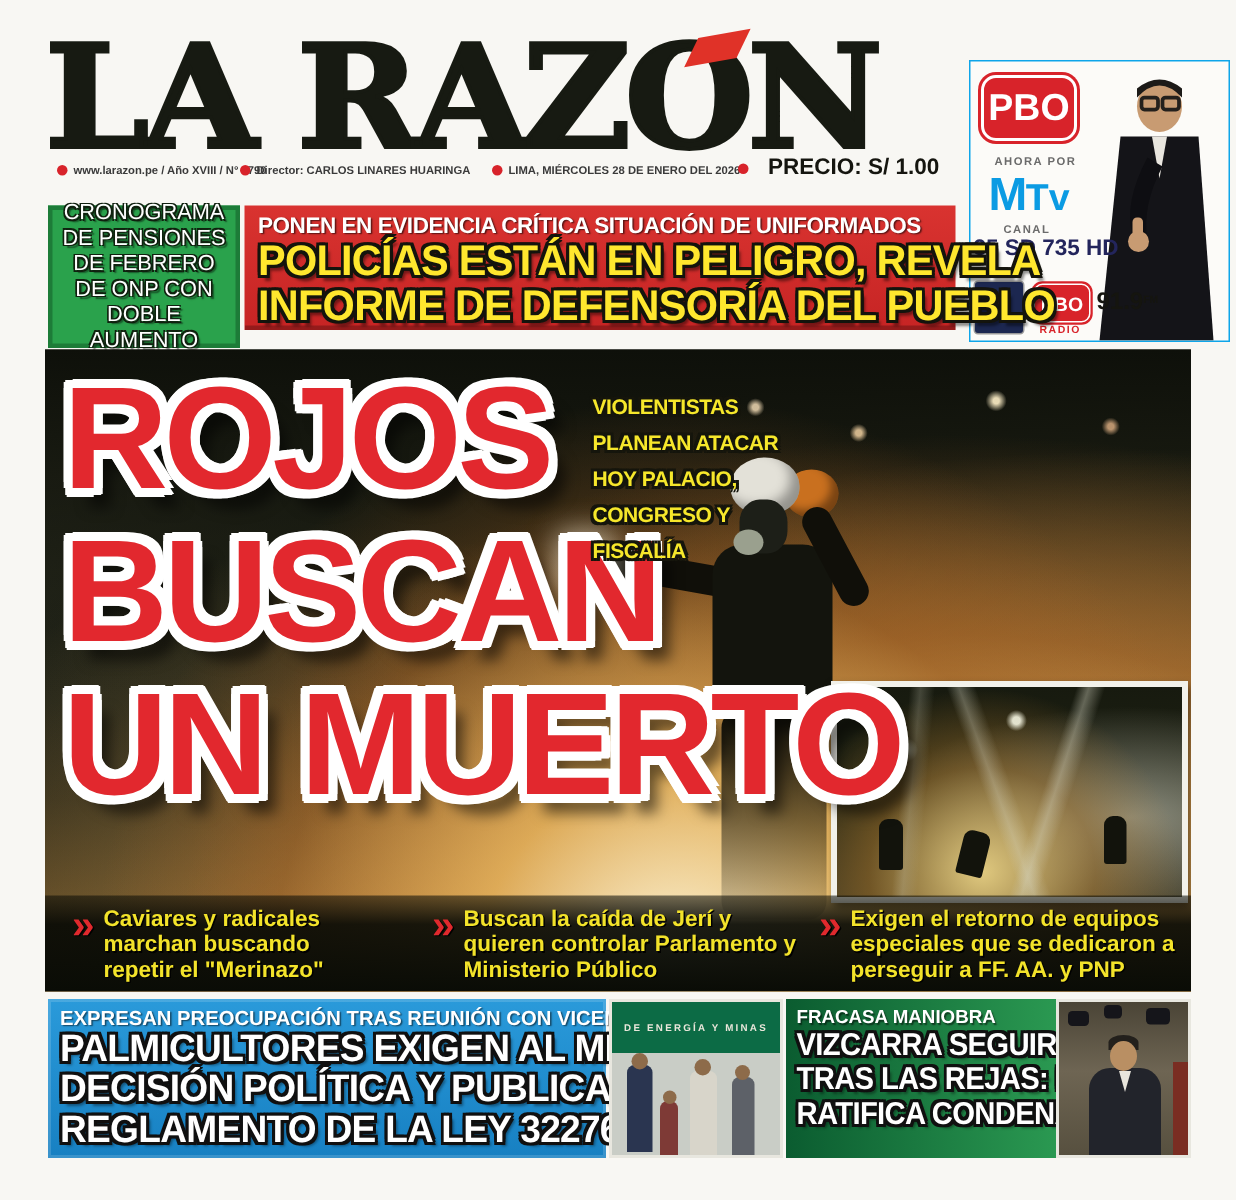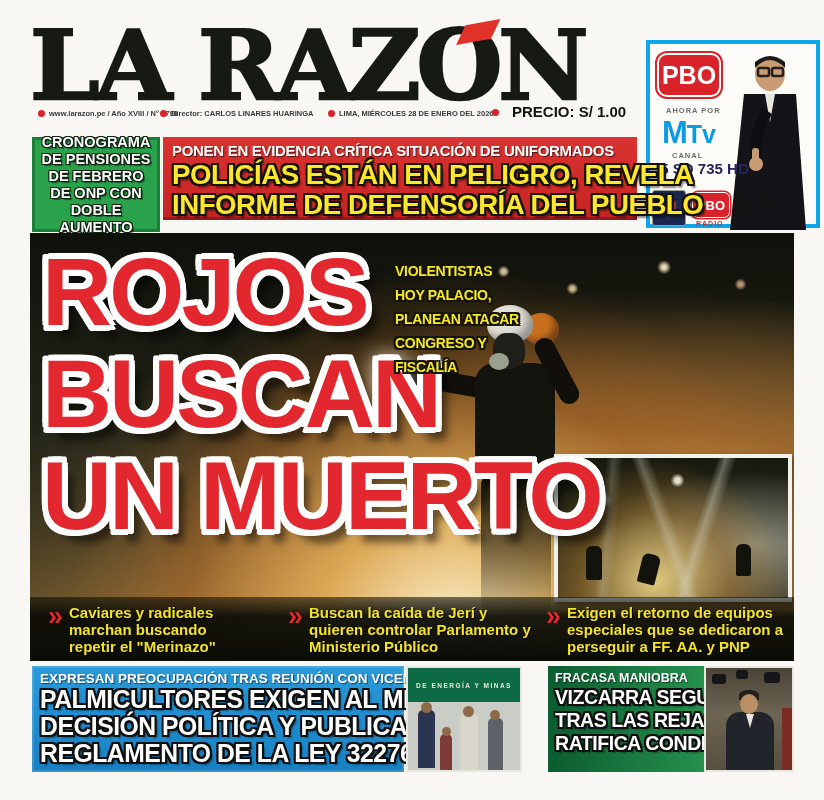--- a/index.html
+++ b/index.html
@@ -17,21 +17,21 @@
   .masthead-o{ position:relative; display:inline-block; }
   .masthead-accent{ position:absolute; top:0px; right:4px; width:30px; height:20px;
     background:#e03228; transform:skewX(-34deg) rotate(-12deg); }
   .infobar-item{ position:absolute; top:109px; display:flex; align-items:center; gap:4px;
     font-size:7.5px; font-weight:bold; color:#3a3a3a; white-space:nowrap; }
   .dot{ width:7px; height:7px; border-radius:50%; background:#d8232a; flex:0 0 auto; }
   .price{ position:absolute; left:512px; top:103px; font-size:15px; font-weight:800; color:#15150f; }
 
   
   .pbo-ad{ position:absolute; left:646px; top:40px; width:174px; height:188px;
-    background:#fcfbf8; border:4px solid #0ea5e9; }
+    background:#fcfbf8; border:1px solid #0ea5e9; }
   .pbo-logo{ position:absolute; left:7px; top:9px; width:64px; height:44px; background:#d8232a;
     border-radius:10px; border:2px solid #fff; box-shadow:0 0 0 2px #d8232a;
     color:#fff; font-weight:800; font-size:25px; display:flex; align-items:center; justify-content:center; }
   .pbo-ahora{ position:absolute; left:16px; top:62px; font-size:7.5px; font-weight:bold; color:#6b6b6b; letter-spacing:1px; }
   .pbo-mtv{ position:absolute; left:12px; top:71px; color:#0b9be3; white-space:nowrap; }
   .pbo-mtv .m{ font-size:31px; font-weight:800; letter-spacing:-1px; }
   .pbo-mtv .tv{ font-size:25px; font-weight:700; }
   .pbo-canal{ position:absolute; left:22px; top:107px; font-size:7.5px; font-weight:bold; color:#6b6b6b; letter-spacing:1px; }
   .pbo-channels{ position:absolute; left:2px; top:116px; font-size:15px; font-weight:800; color:#23255c; white-space:nowrap; }
   .pbo-thumb{ position:absolute; left:2px; top:146px; width:34px; height:36px; background:#1c2750;
@@ -43,21 +43,21 @@
     color:#fff; font-weight:800; font-size:13px; display:flex; align-items:center; justify-content:center; }
   .pbo-radio-word{ position:absolute; left:46px; top:176px; font-size:7px; font-weight:800; color:#d8232a; letter-spacing:1px; }
   .pbo-freq{ position:absolute; left:84px; top:152px; font-size:16px; font-weight:800; color:#15150f; }
   .pbo-fm{ font-size:7px; font-weight:700; vertical-align:4px; }
   .pbo-man{ position:absolute; right:2px; top:4px; }
 
   
   .promo-green{ position:absolute; left:32px; top:137px; width:128px; height:95px;
     background:#2aa24c; border:3px solid #1d7c38; display:flex; align-items:center; justify-content:center;
     text-align:center; padding:4px; }
-  .promo-green .txt{ color:#fff; font-weight:700; font-size:14.5px; line-height:17px;
+  .promo-green .txt{ color:#fff; font-weight:400; font-size:14.5px; line-height:17px;
     text-shadow:-1px -1px 0 #10210f, 1px -1px 0 #10210f, -1px 1px 0 #10210f, 1px 1px 0 #10210f, 2px 2px 1px rgba(0,0,0,.5); }
   .topstory{ position:absolute; left:163px; top:137px; width:474px; height:83px;
     background:linear-gradient(180deg,#d93330,#c62424); box-shadow:inset 0 -3px 0 rgba(0,0,0,.25); padding:5px 9px 0 9px; }
   .topstory .kicker{ color:#fff; font-weight:800; font-size:15px; letter-spacing:-0.3px;
     text-shadow:1px 1px 1px rgba(0,0,0,.6); white-space:nowrap; }
   .topstory .line{ color:#ffe72e; font-weight:800; font-size:28.5px; line-height:30px; letter-spacing:-0.5px;
     transform:scaleX(0.97); transform-origin:left; white-space:nowrap;
     text-shadow:-2px -2px 0 #14140d, 2px -2px 0 #14140d, -2px 2px 0 #14140d, 2px 2px 0 #14140d,
                 -2px 0 0 #14140d, 2px 0 0 #14140d, 0 -2px 0 #14140d, 0 2px 0 #14140d, 3px 4px 2px rgba(0,0,0,.45); }
 
@@ -141,21 +141,21 @@
 
   .mid-photo{ position:absolute; left:406px; top:666px; width:116px; height:106px; background:#c9cdc6;
     border:2px solid #e8e7df; overflow:hidden; }
   .mid-sign{ position:absolute; left:0; top:0; width:100%; height:34px; background:#0c6b45;
     display:flex; align-items:center; justify-content:center; }
   .mid-sign .txt{ color:#e8e6da; font-size:6.5px; font-weight:bold; letter-spacing:1.5px; white-space:nowrap; }
   .mid-fig{ position:absolute; border-radius:5px 5px 0 0; filter:blur(.4px); }
   .mid-head{ position:absolute; border-radius:50%; background:#8d6b4a; filter:blur(.4px); }
 
   .br-story{ position:absolute; left:524px; top:666px; width:184px; height:106px;
-    background:linear-gradient(90deg,#0b5c30,#2b9a52); padding:5px 6px 0 7px;margin-left:24px; }
+    background:linear-gradient(90deg,#0b5c30,#2b9a52); padding:5px 6px 0 7px; }
   .br-story .kicker{ color:#fff; font-weight:800; font-size:12.5px; white-space:nowrap;
     text-shadow:1px 1px 1px rgba(0,0,0,.55); }
   .br-story .line{ font-size:21px; line-height:23px; transform:scaleX(0.93); transform-origin:left; }
 
   .br-photo{ position:absolute; left:704px; top:666px; width:90px; height:106px; overflow:hidden;
     background:linear-gradient(180deg,#4a4436 0%, #6e6553 45%, #57503f 100%); border:2px solid #e8e7df; }
   .br-cam{ position:absolute; background:#15151a; border-radius:3px; }
   .br-head{ position:absolute; left:34px; top:26px; width:18px; height:20px; background:#b98f63; border-radius:50%; }
   .br-hair{ position:absolute; left:33px; top:22px; width:20px; height:10px; background:#23201c; border-radius:50% 50% 0 0; }
   .br-body{ position:absolute; left:20px; top:44px; width:48px; height:62px; background:#22242b; border-radius:14px 14px 0 0; }
@@ -234,22 +234,22 @@
     </div>
 
     <div class="headline-main">
       <div class="line">ROJOS</div>
       <div class="line">BUSCAN</div>
       <div class="line">UN MUERTO</div>
     </div>
 
     <div class="deck">
       <div class="line">VIOLENTISTAS</div>
+      <div class="line">PLANEAN ATACAR</div>
       <div class="line">HOY PALACIO,</div>
-      <div class="line">PLANEAN ATACAR</div>
       <div class="line">CONGRESO Y</div>
       <div class="line">FISCALÍA</div>
     </div>
 
     <div class="inset-photo">
       <div class="inset-fig" style="left:28px; bottom:18px; width:16px; height:34px;"></div>
       <div class="inset-fig" style="left:82px; bottom:14px; width:18px; height:30px; transform:rotate(14deg);"></div>
       <div class="inset-fig" style="left:178px; bottom:22px; width:15px; height:32px;"></div>
     </div>
 

